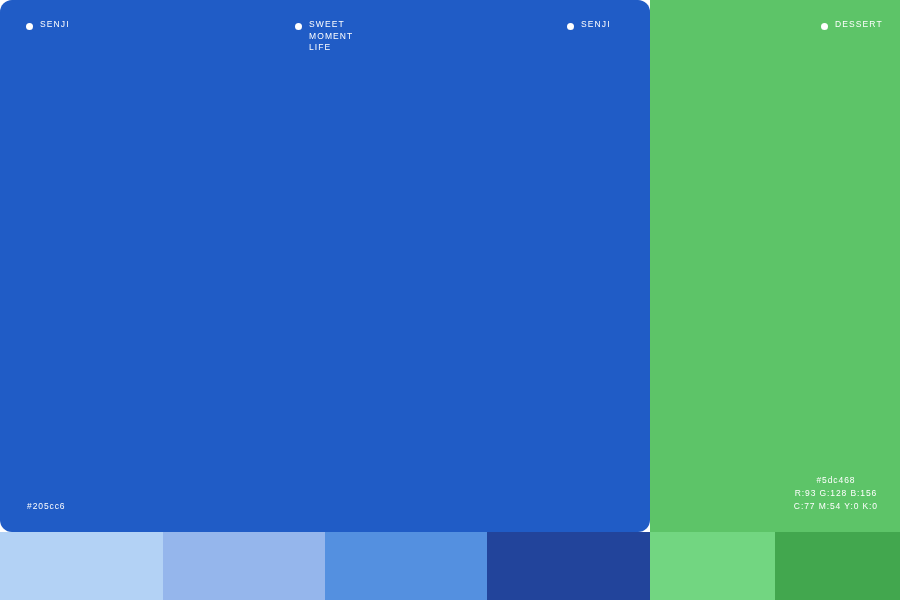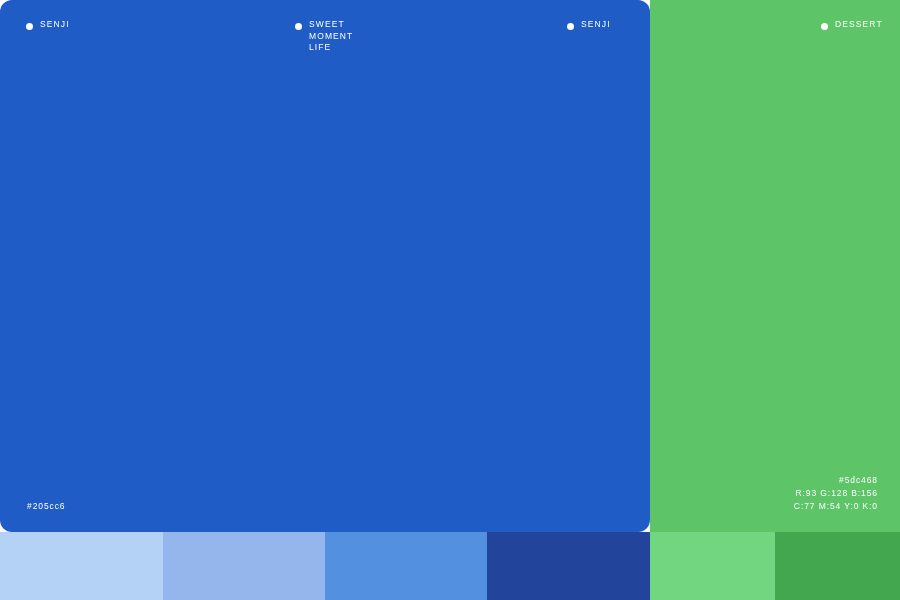--- a/index.html
+++ b/index.html
@@ -56,21 +56,21 @@
   .tag-nice    { left: 567px; top: 19px; }
   .tag-dessert { left: 821px; top: 19px; }
 
   
   .values {
     position: absolute;
     color: #ffffff;
     font-size: 8.5px;
     letter-spacing: 0.9px;
     line-height: 13px;
-    text-align: right;
+    text-align: center;
   }
   .values .vline { display: block; }
 
   .values-blue-right {
     right: 264px;
     bottom: 19px;
   }
   .values-green-right {
     right: 22px;
     bottom: 19px;

